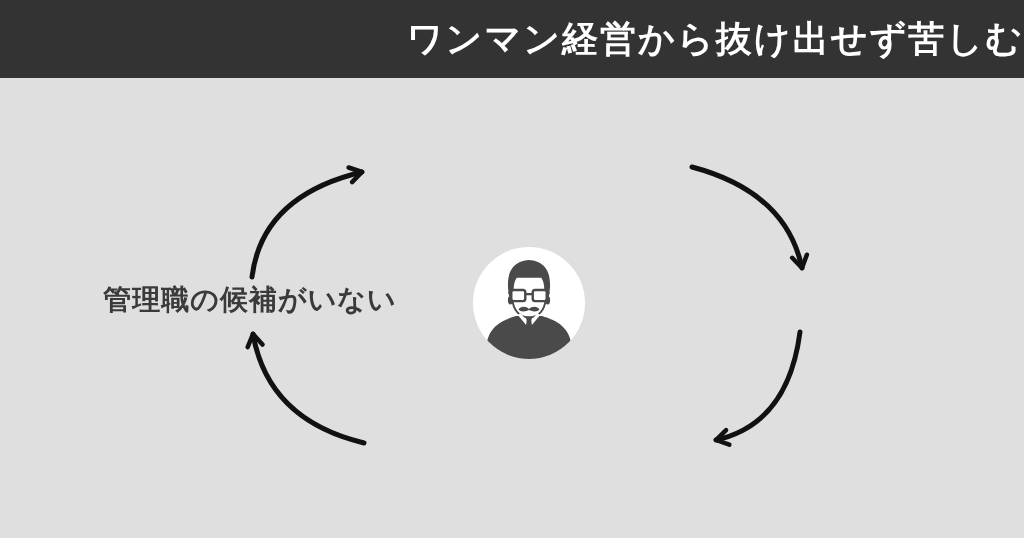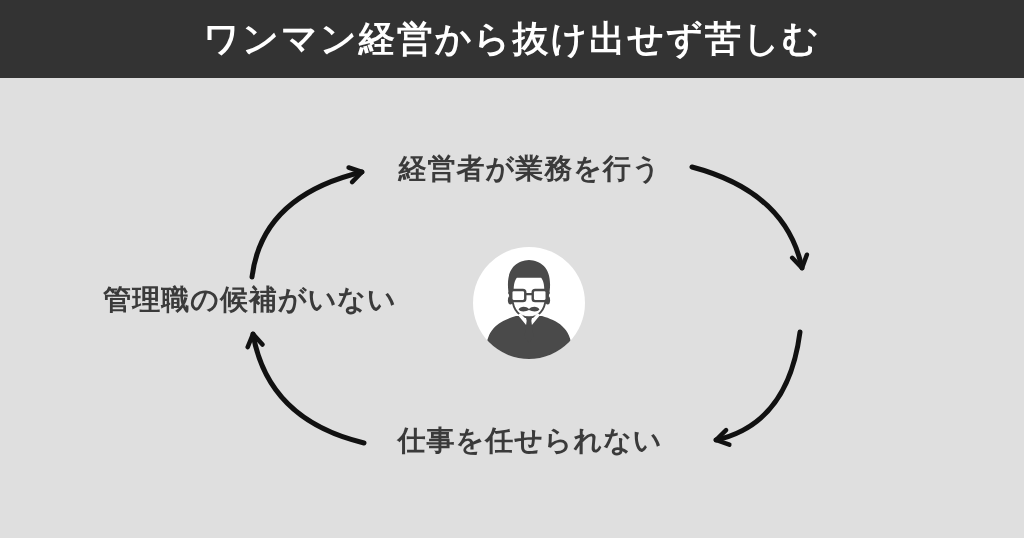--- a/index.html
+++ b/index.html
@@ -12,21 +12,21 @@
     overflow: hidden;
     font-family: "Liberation Sans", "DejaVu Sans", sans-serif;
   }
   .title-bar {
     position: absolute;
     left: 0; top: 0;
     width: 100%; height: 78px;
     background: #333333;
     display: flex;
     align-items: center;
-    justify-content: center;
+    justify-content: flex-end;
   }
   .title-text {
     color: #ffffff;
     font-size: 36px;
     font-weight: 700;
     letter-spacing: 2px;
     line-height: 1;
     white-space: nowrap;
   }
   .cycle-label {
@@ -79,22 +79,20 @@
       </marker>
     </defs>
     <g fill="none" stroke-width="5" stroke-linecap="round" stroke="#111111">
       <path d="M 252,277 Q 262,196 362,172" marker-end="url(#arrowhead)"></path>
       <path d="M 692,167 Q 786,192 802,268" marker-end="url(#arrowhead)"></path>
       <path d="M 800,332 Q 788,424 716,440" marker-end="url(#arrowhead)"></path>
       <path d="M 364,443 Q 268,420 253,334" marker-end="url(#arrowhead)"></path>
     </g>
   </svg>
 
-  <div class="cycle-label label-top">経営者が業務を行う</div>
-  <div class="cycle-label label-bottom">仕事を任せられない</div>
   <div class="cycle-label label-left">管理職の候補がいない</div>
 
   <div class="center-avatar">
     <svg viewBox="0 0 120 120" xmlns="http://www.w3.org/2000/svg">
       <g stroke="none" fill="#4a4a4a">
 
         <path d="M 39,54 C 33,25 45,15 60,14 C 75,15 87,25 81,54
                  L 76,54 C 77,42 76,37 73,33 L 47,33 C 44,37 43,42 44,54 Z"></path>
 
         <ellipse cx="40" cy="57" rx="2.6" ry="4.5"></ellipse>

